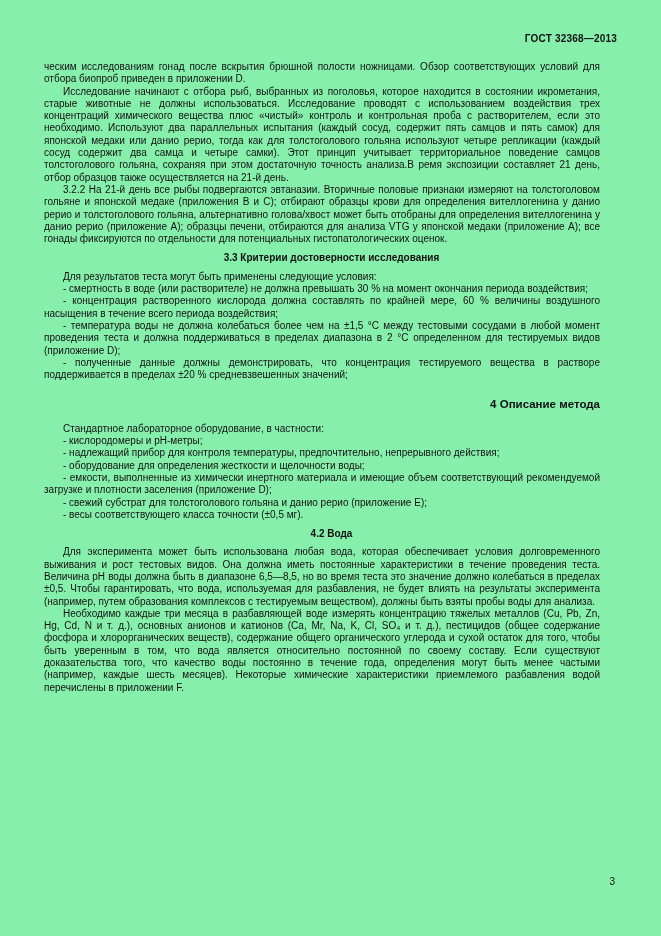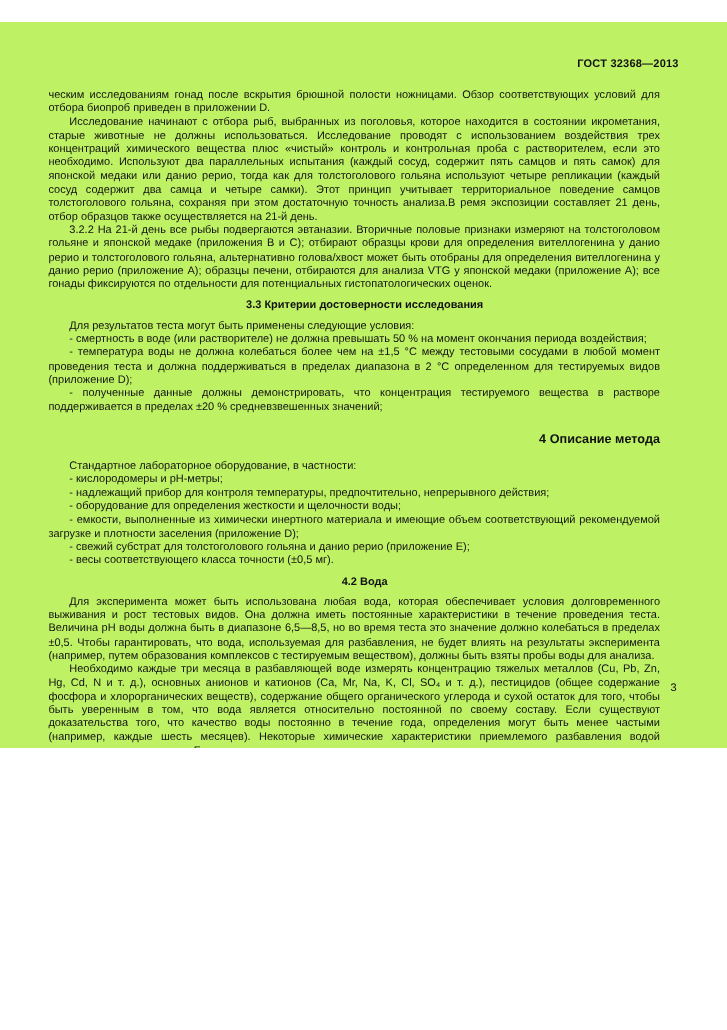--- a/index.html
+++ b/index.html
@@ -3,27 +3,26 @@
 <meta charset="utf-8">
 <style>
   html, body {
     margin: 0;
     padding: 0;
     background: #ffffff;
   }
   .page {
     position: relative;
     width: 661px;
-    height: 660px;
-    background: #bef264;
+    height: 936px;
+    background: #86efac;
     font-family: "Liberation Sans", sans-serif;
     color: #111111;
     overflow: hidden;
     box-sizing: border-box;
-    margin-top: 20px;
   }
   .doc-code {
     position: absolute;
     top: 33px;
     right: 44px;
     font-size: 10px;
     font-weight: bold;
     letter-spacing: 0.2px;
   }
   .content {
@@ -67,21 +66,22 @@
 
 <div class="page">
   <div class="doc-code">ГОСТ 32368—2013</div>
 
   <div class="content">
       <p class="continued">ческим исследованиям гонад после вскрытия брюшной полости ножницами. Обзор соответствующих условий для отбора биопроб приведен в приложении D.</p>
       <p class="body">Исследование начинают с отбора рыб, выбранных из поголовья, которое находится в состоянии икрометания, старые животные не должны использоваться. Исследование проводят с использованием воздействия трех концентраций химического вещества плюс «чистый» контроль и контрольная проба с растворителем, если это необходимо. Используют два параллельных испытания (каждый сосуд, содержит пять самцов и пять самок) для японской медаки или данио рерио, тогда как для толстоголового гольяна используют четыре репликации (каждый сосуд содержит два самца и четыре самки). Этот принцип учитывает территориальное поведение самцов толстоголового гольяна, сохраняя при этом достаточную точность анализа.В ремя экспозиции составляет 21 день, отбор образцов также осуществляется на 21-й день.</p>
       <p class="body">3.2.2 На 21-й день все рыбы подвергаются эвтаназии. Вторичные половые признаки измеряют на толстоголовом гольяне и японской медаке (приложения B и C); отбирают образцы крови для определения вителлогенина у данио рерио и толстоголового гольяна, альтернативно голова/хвост может быть отобраны для определения вителлогенина у данио рерио (приложение A); образцы печени, отбираются для анализа VTG у японской медаки (приложение A); все гонады фиксируются по отдельности для потенциальных гистопатологических оценок.</p>
       <p class="h3">3.3 Критерии достоверности исследования</p>
       <p class="body">Для результатов теста могут быть применены следующие условия:</p>
-      <p class="list">- смертность в воде (или растворителе) не должна превышать 50 % на момент окончания периода воздействия;</p>
+      <p class="list">- смертность в воде (или растворителе) не должна превышать 30 % на момент окончания периода воздействия;</p>
+      <p class="list">- концентрация растворенного кислорода должна составлять по крайней мере, 60 % величины воздушного насыщения в течение всего периода воздействия;</p>
       <p class="list">- температура воды не должна колебаться более чем на ±1,5 °С между тестовыми сосудами в любой момент проведения теста и должна поддерживаться в пределах диапазона в 2 °С определенном для тестируемых видов (приложение D);</p>
       <p class="list">- полученные данные должны демонстрировать, что концентрация тестируемого вещества в растворе поддерживается в пределах ±20 % средневзвешенных значений;</p>
       <p class="h2">4 Описание метода</p>
       <p class="body">Стандартное лабораторное оборудование, в частности:</p>
       <p class="list">- кислородомеры и pH-метры;</p>
       <p class="list">- надлежащий прибор для контроля температуры, предпочтительно, непрерывного действия;</p>
       <p class="list">- оборудование для определения жесткости и щелочности воды;</p>
       <p class="list">- емкости, выполненные из химически инертного материала и имеющие объем соответствующий рекомендуемой загрузке и плотности заселения (приложение D);</p>
       <p class="list">- свежий субстрат для толстоголового гольяна и данио рерио (приложение E);</p>
       <p class="list">- весы соответствующего класса точности (±0,5 мг).</p>

